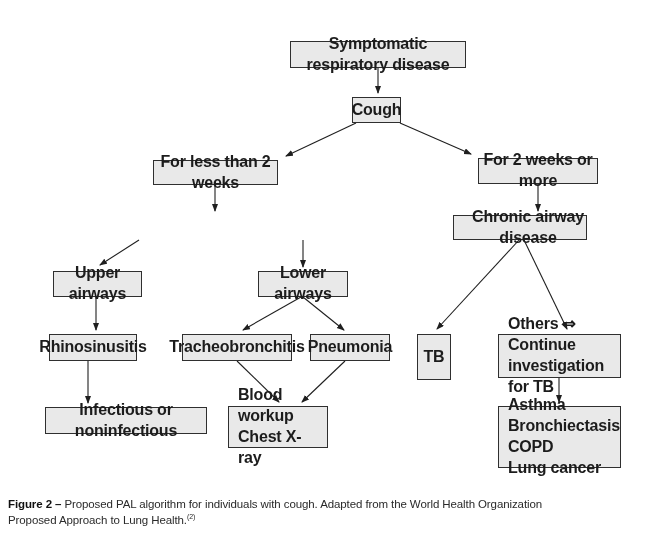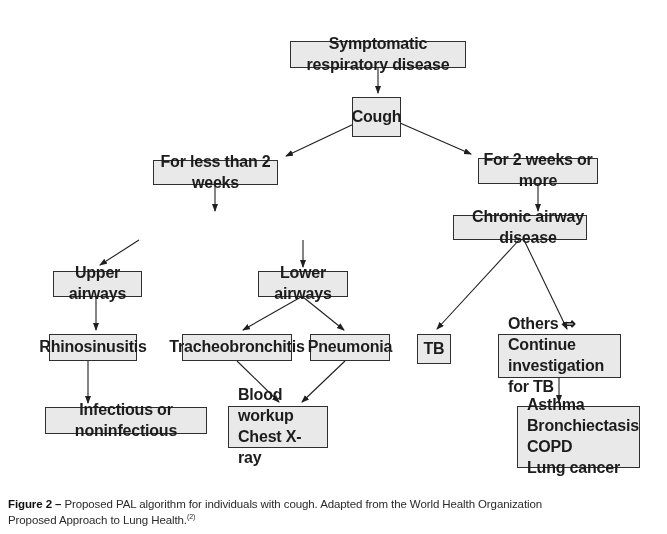--- a/index.html
+++ b/index.html
@@ -72,54 +72,54 @@
       <line x1="237" y1="361" x2="279" y2="402" marker-end="url(#arr)"></line>
       <line x1="345" y1="361" x2="302" y2="402" marker-end="url(#arr)"></line>
       <line x1="519" y1="240" x2="437" y2="329" marker-end="url(#arr)"></line>
       <line x1="524" y1="240" x2="567" y2="329" marker-end="url(#arr)"></line>
       <line x1="559" y1="378" x2="559" y2="402" marker-end="url(#arr)"></line>
     </g>
   </svg>
 
   <div class="node" style="left:290px;top:41px;width:176px;height:27px;">Symptomatic respiratory disease</div>
 
-  <div class="node" style="left:352px;top:97px;width:49px;height:40px;">Cough</div>
+  <div class="node" style="left:352px;top:97px;width:49px;height:26px;">Cough</div>
 
   <div class="node" style="left:153px;top:160px;width:125px;height:25px;">For less than 2 weeks</div>
 
   <div class="node" style="left:478px;top:158px;width:120px;height:26px;">For 2 weeks or more</div>
 
 
   <div class="node" style="left:453px;top:215px;width:134px;height:25px;padding-left:16px;">Chronic airway disease</div>
 
   <div class="node" style="left:53px;top:271px;width:89px;height:26px;">Upper airways</div>
 
   <div class="node" style="left:258px;top:271px;width:90px;height:26px;">Lower airways</div>
 
   <div class="node" style="left:49px;top:334px;width:88px;height:27px;">Rhinosinusitis</div>
 
   <div class="node" style="left:182px;top:334px;width:110px;height:27px;">Tracheobronchitis</div>
 
   <div class="node" style="left:310px;top:334px;width:80px;height:27px;">Pneumonia</div>
 
-  <div class="node" style="left:417px;top:334px;width:34px;height:30px;">TB</div>
+  <div class="node" style="left:417px;top:334px;width:34px;height:46px;">TB</div>
 
   <div class="node left multi" style="left:498px;top:334px;width:123px;height:44px;">
     <span>Others ⇒ Continue</span>
     <span>investigation for TB</span>
   </div>
 
   <div class="node" style="left:45px;top:407px;width:162px;height:27px;">Infectious or noninfectious</div>
 
   <div class="node left multi" style="left:228px;top:406px;width:100px;height:42px;">
     <span>Blood workup</span>
     <span>Chest X-ray</span>
   </div>
 
-  <div class="node left multi" style="left:498px;top:406px;width:123px;height:62px;margin-left:19px;">
+  <div class="node left multi" style="left:498px;top:406px;width:123px;height:62px;">
     <span>Asthma</span>
     <span>Bronchiectasis</span>
     <span>COPD</span>
     <span>Lung cancer</span>
   </div>
 
   <p class="caption"><b>Figure 2 –</b> <span>Proposed PAL algorithm for individuals with cough. Adapted from the World Health Organization</span><br><span>Proposed Approach to Lung Health.</span><sup>(2)</sup></p>
 
 </div>
 

